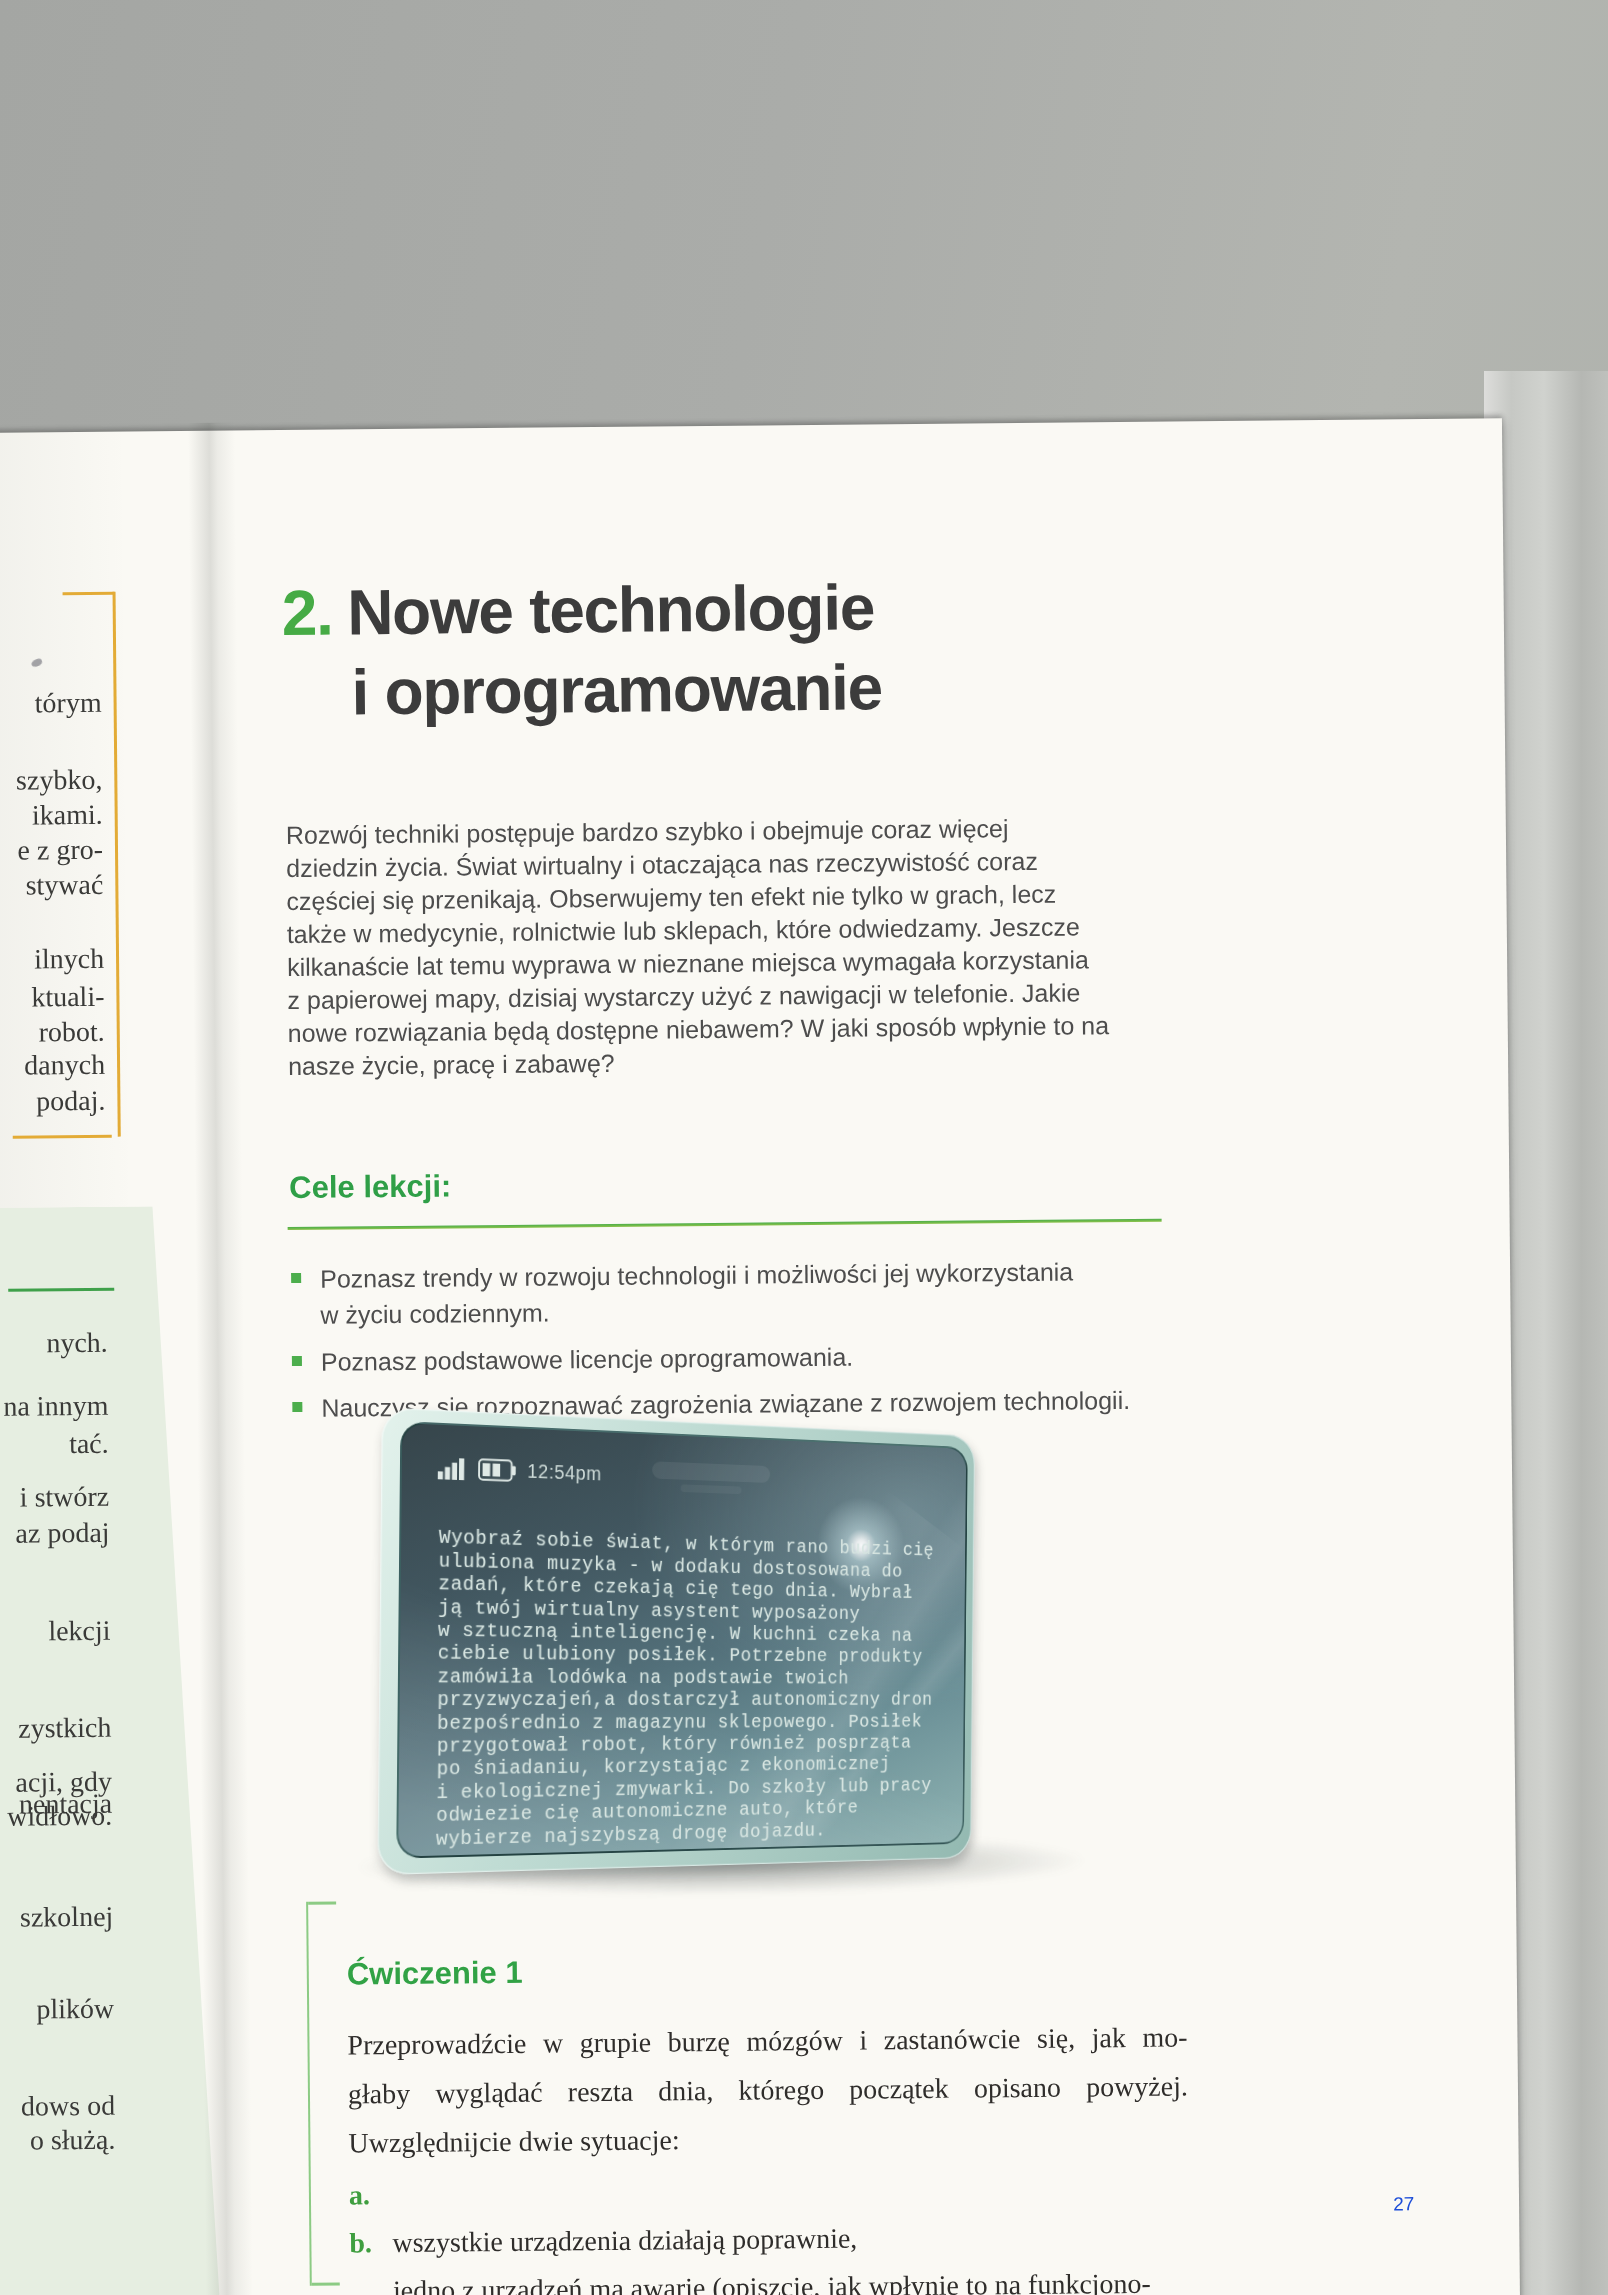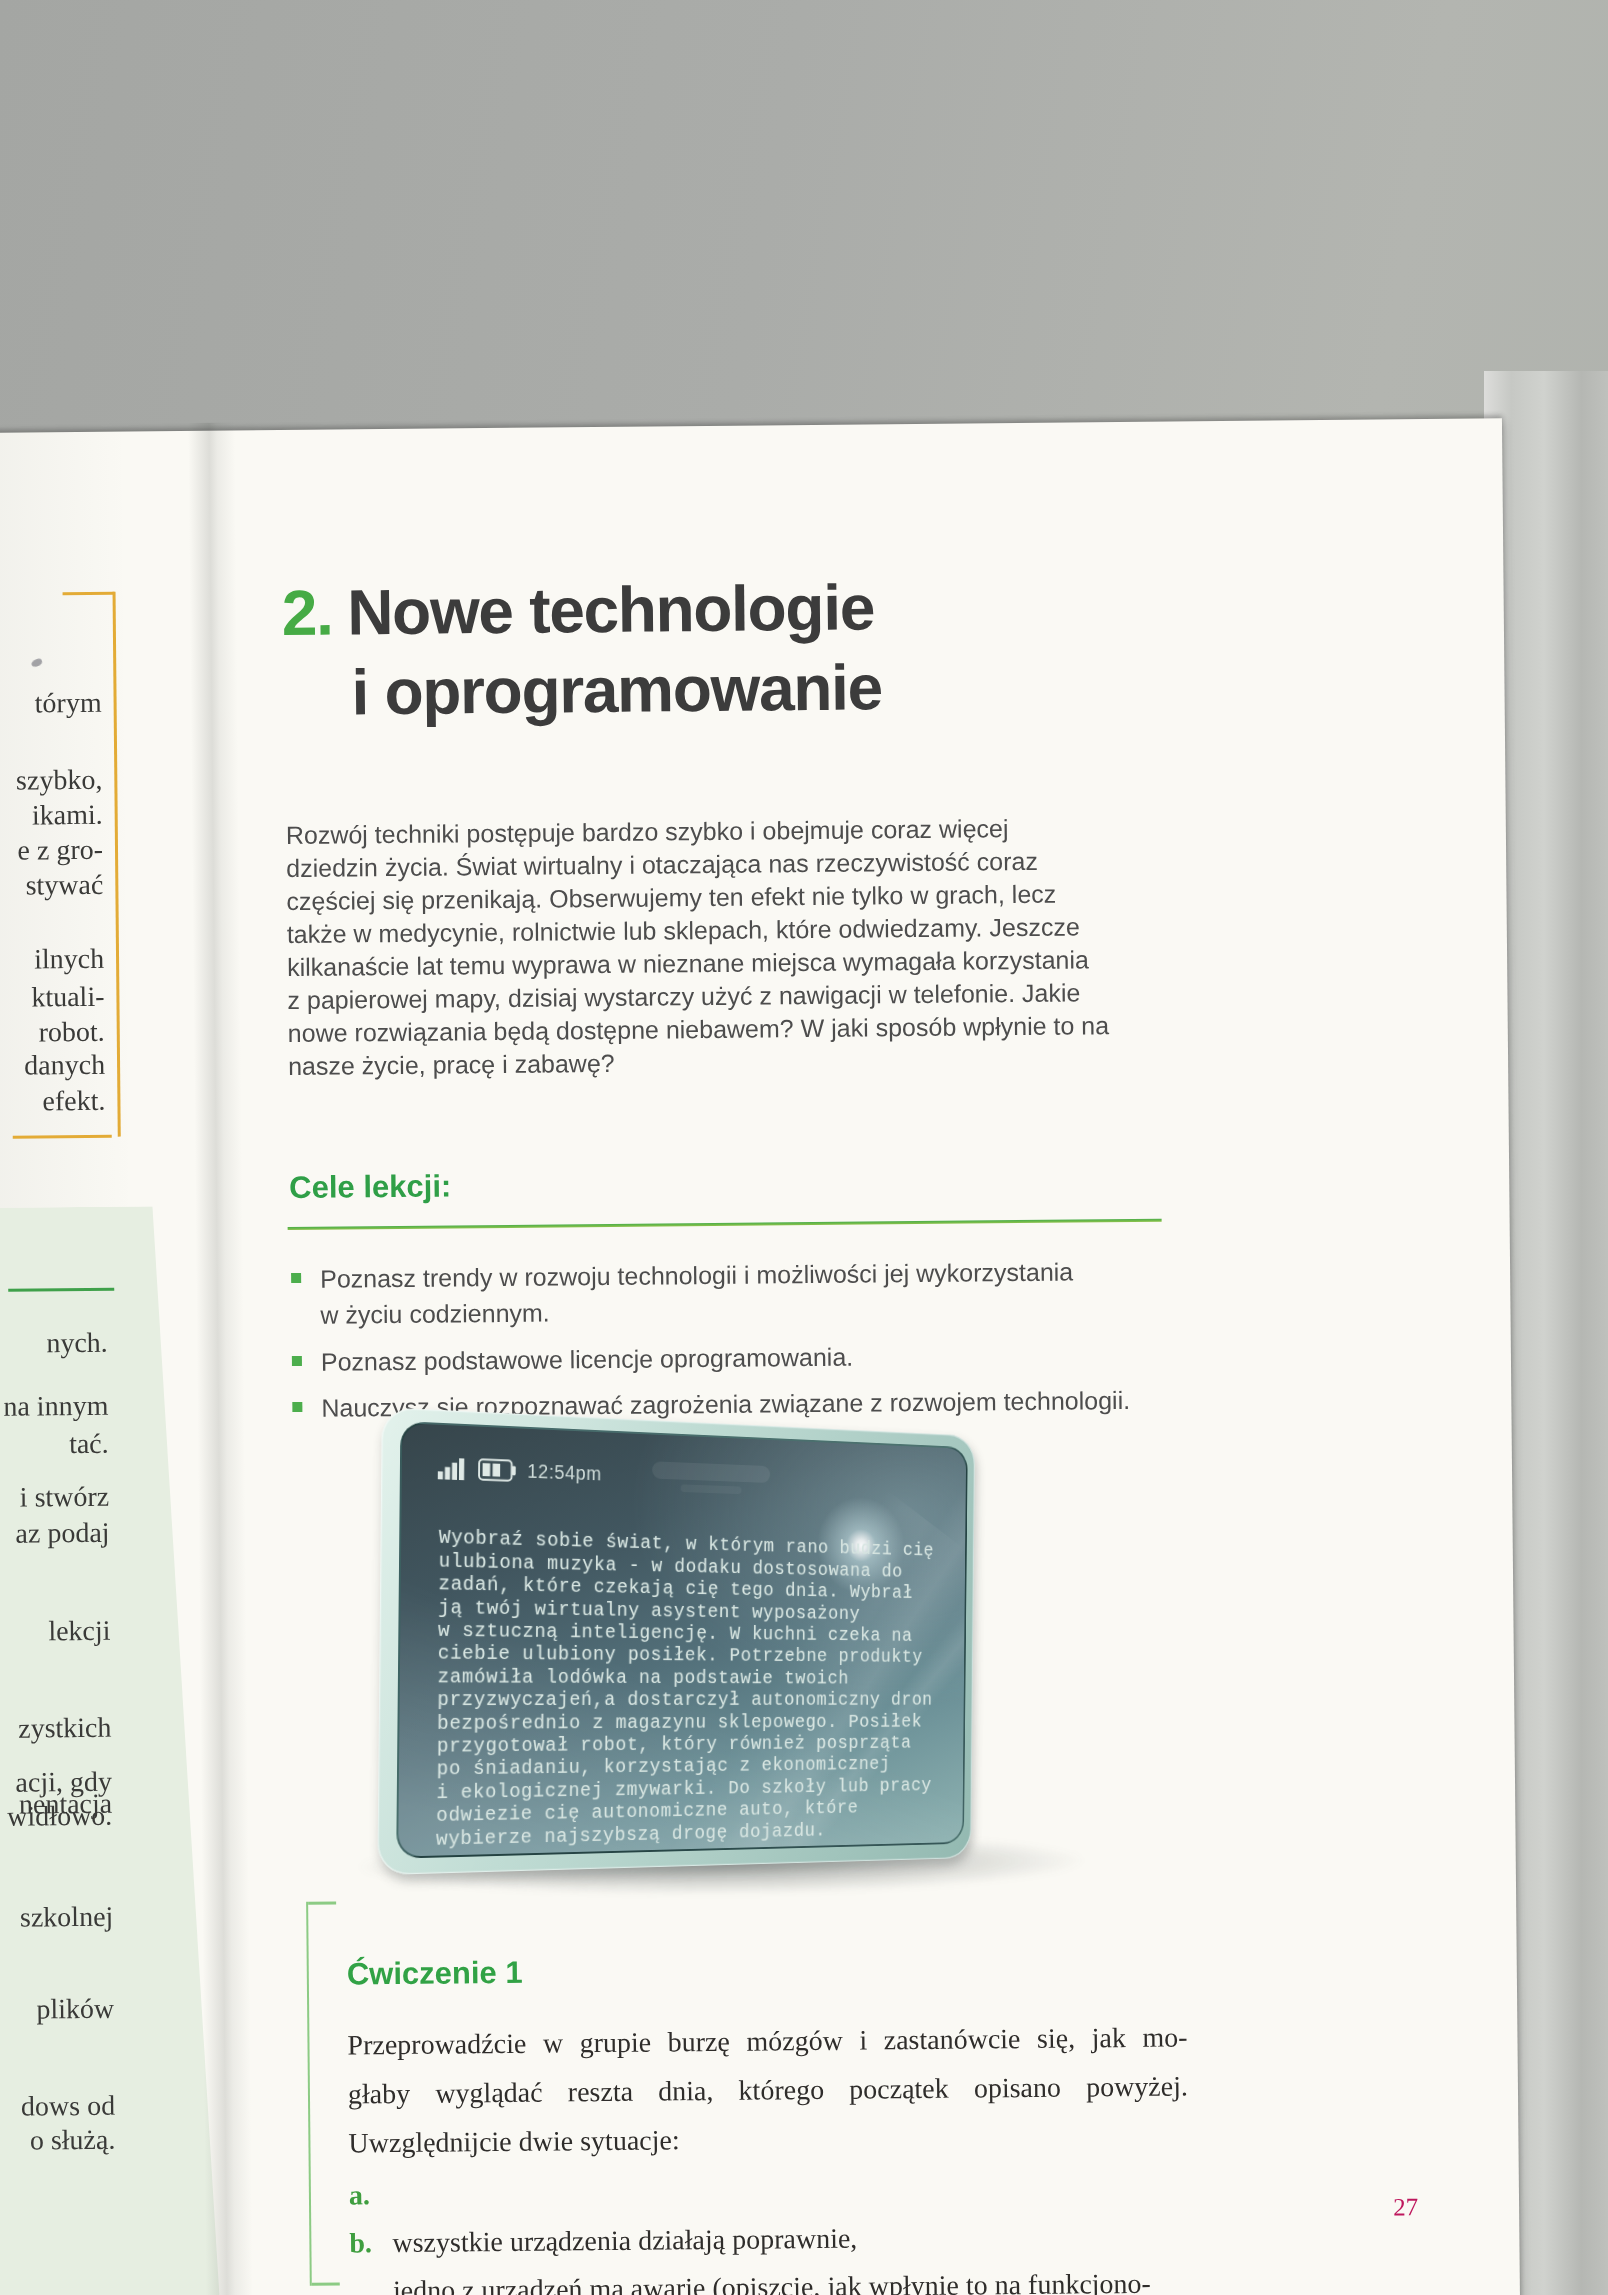--- a/index.html
+++ b/index.html
@@ -93,21 +93,21 @@
   .bracket::before,.bracket::after{content:"";position:absolute;left:0;width:28px;height:2.7px;background:#8ccb84;}
   .bracket::before{top:0;} .bracket::after{bottom:0;}
   .ex-h{position:absolute;left:359px;top:1527px;z-index:5;
     font-size:31px;font-weight:bold;color:#31a245;}
   .ex-line{position:absolute;left:359px;width:840px;z-index:5;
     font-family:"Liberation Serif",serif;font-size:28px;color:#2f2d2b;}
   .just{text-align:justify;text-align-last:justify;}
   .ex-item{position:absolute;left:359px;width:855px;padding-left:43px;z-index:5;
     font-family:"Liberation Serif",serif;font-size:28px;line-height:48px;color:#2f2d2b;white-space:pre-line;}
   .ab{position:absolute;left:0;top:0;color:#3f9e3f;font-weight:bold;}
-  .pageno{position:absolute;left:1403px;top:1774px;z-index:5;font-size:25px;color:#be185d;font-family:Liberation Serif, serif;}
+  .pageno{position:absolute;left:1403px;top:1774px;z-index:5;font-size:19px;color:#1d4ed8;}
 </style>
 </head>
 <body>
 
 <div class="fore-edge"></div>
 
 <div class="page">
 
   <div class="sliver-tint"></div>
   <div class="green-box"></div>
@@ -119,21 +119,21 @@
 
   <div class="frag" style="top:255px">tórym</div>
   <div class="frag" style="top:332px">szybko,</div>
   <div class="frag" style="top:367px">ikami.</div>
   <div class="frag" style="top:402px">e z gro-</div>
   <div class="frag" style="top:437px">stywać</div>
   <div class="frag" style="top:511px">ilnych</div>
   <div class="frag" style="top:549px">ktuali-</div>
   <div class="frag" style="top:584px">robot.</div>
   <div class="frag" style="top:617px">danych</div>
-  <div class="frag" style="top:653px">efekt.</div>
+  <div class="frag" style="top:653px">podaj.</div>
   <div class="frag" style="top:895px">nych.</div>
   <div class="frag" style="top:958px">na innym</div>
   <div class="frag" style="top:996px">tać.</div>
   <div class="frag" style="top:1049px">i stwórz</div>
   <div class="frag" style="top:1085px">az podaj</div>
   <div class="frag" style="top:1183px">lekcji</div>
   <div class="frag" style="top:1280px">zystkich</div>
   <div class="frag" style="top:1334px">acji, gdy</div>
   <div class="frag" style="top:1368px">widłowo.</div>
   <div class="frag" style="top:1356px">nentacja</div>

